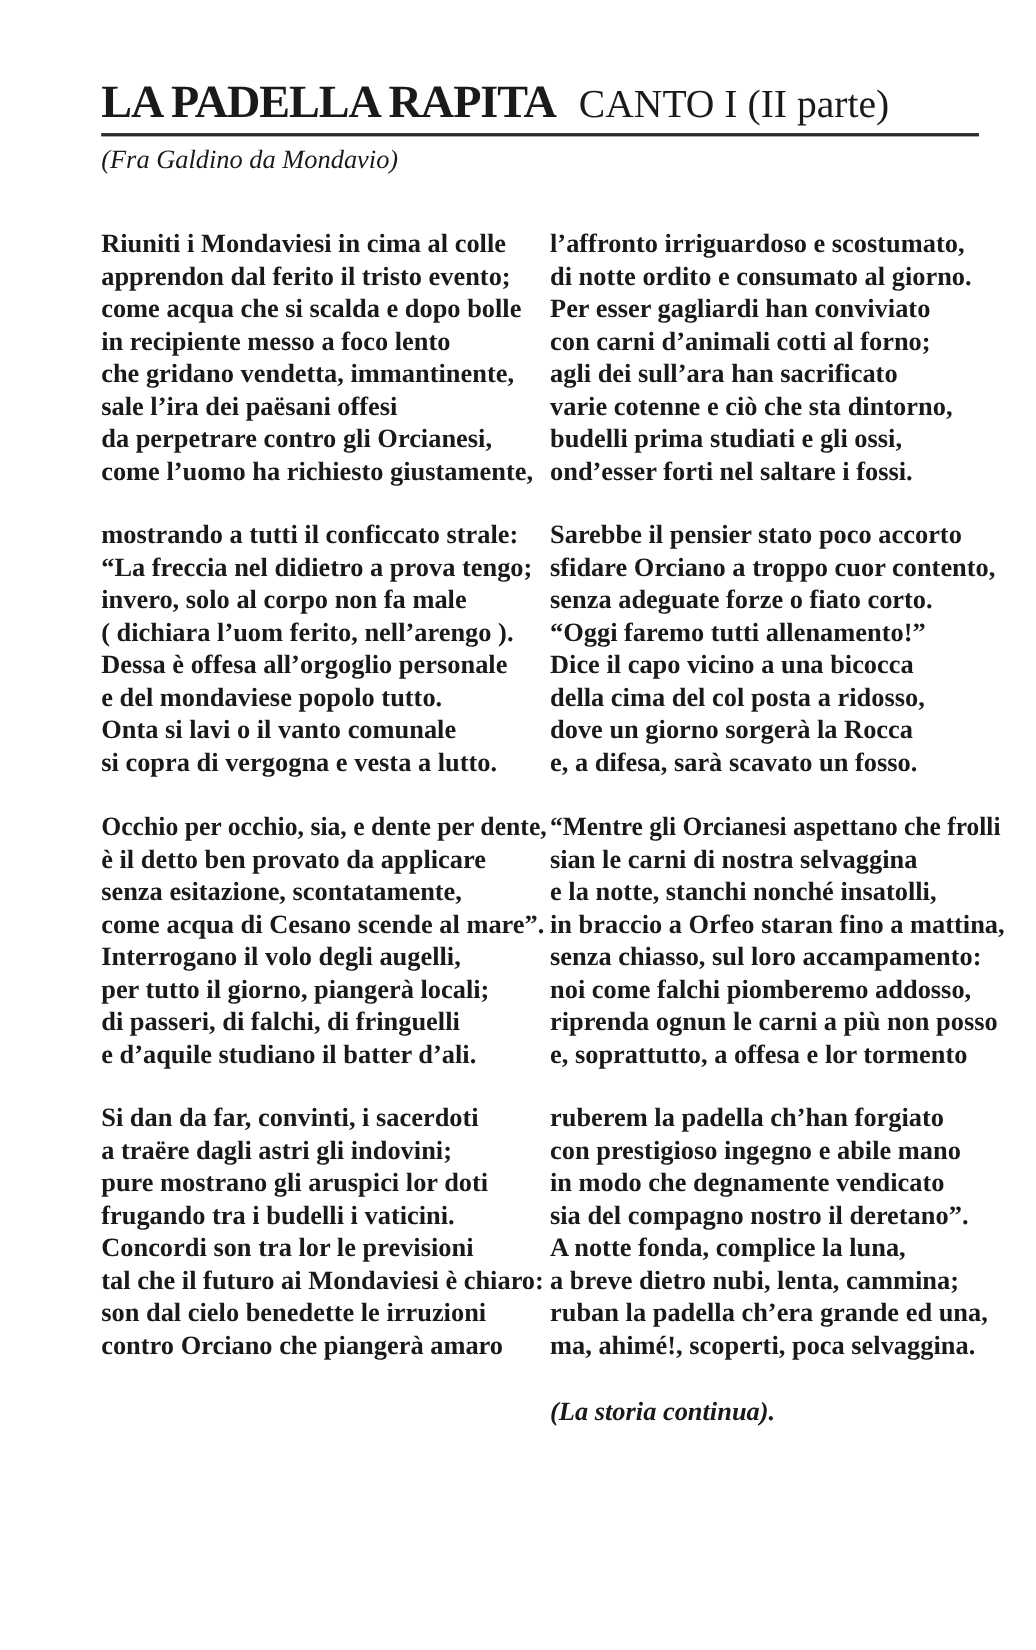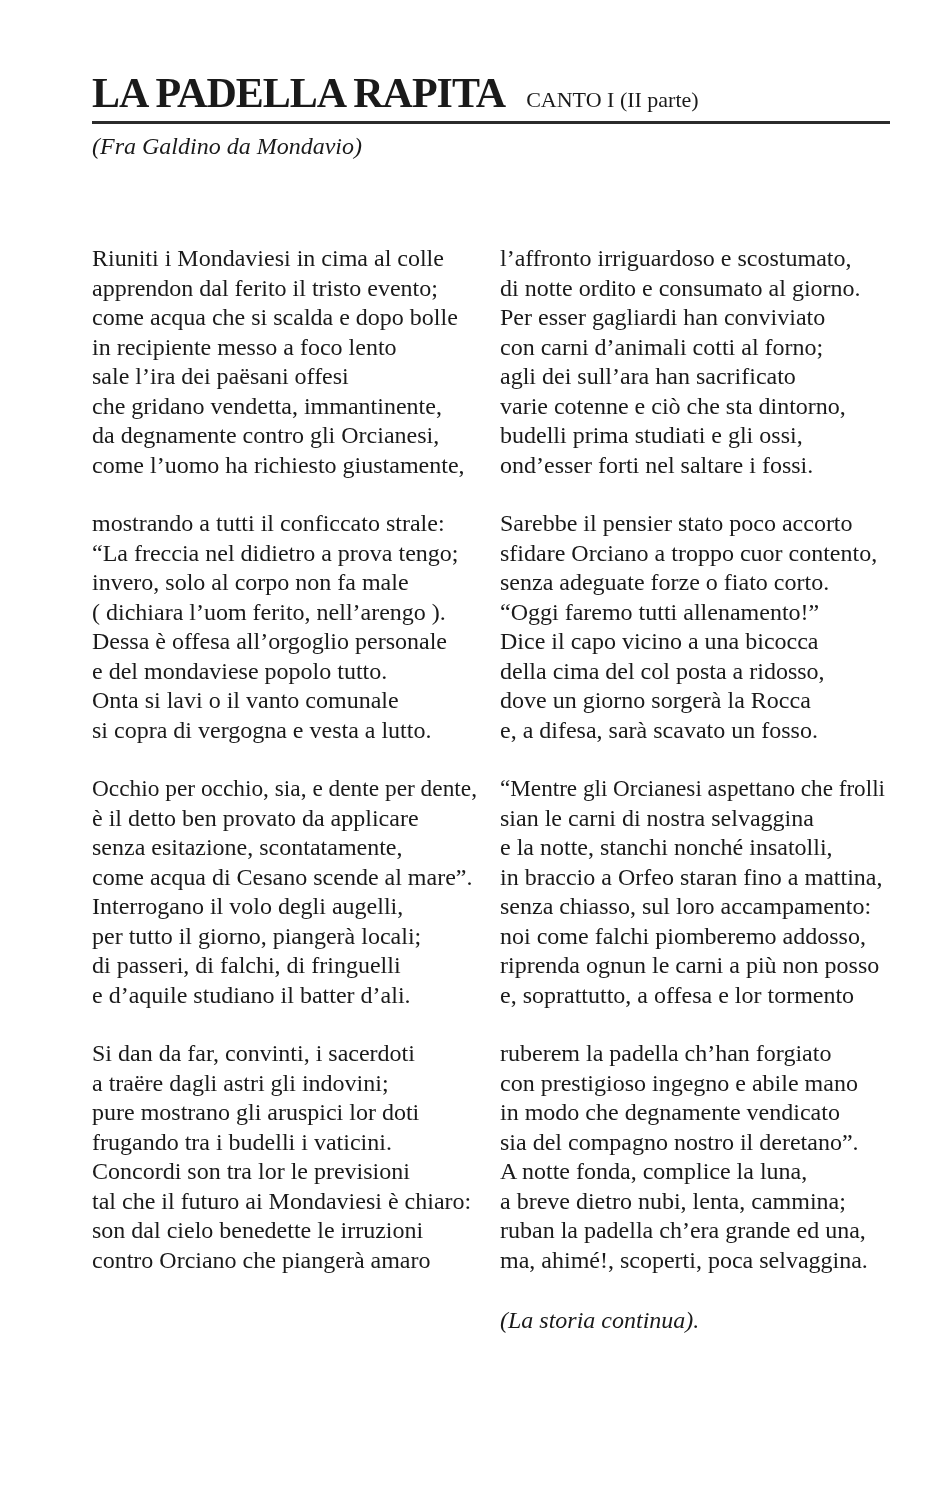--- a/index.html
+++ b/index.html
@@ -13,27 +13,28 @@
   .title-row{
     display:flex;align-items:baseline;gap:21px;
     width:798px;
     border-bottom:3px solid #2b2b2b;
     padding-bottom:7px;
   }
   .title{
     font-size:42px;font-weight:bold;letter-spacing:-1px;line-height:1;
     white-space:nowrap;
   }
-  .subtitle{font-size:22px;line-height:1;white-space:nowrap;}
+  .subtitle{font-size:36px;line-height:1;white-space:nowrap;}
   .byline{font-style:italic;font-size:24px;margin-top:9px;}
   .poem{
-    margin-top:84px;
+    margin-top:48px;
     display:grid;
     grid-template-columns:385px 385px;
     column-gap:23px;
+    font-weight:bold;
   }
   .poem-col{min-width:0;}
   .stanza{margin:0 0 29px 0;}
   .vline{
     white-space:nowrap;
     height:29.5px;line-height:29.5px;
     font-size:24px;
   }
   .vtext{display:inline-block;transform-origin:0 60%;}
   .footer-note{
@@ -54,23 +55,23 @@
 
   <div class="byline">(Fra Galdino da Mondavio)</div>
 
   <div class="poem">
     <div class="poem-col">
         <div class="stanza">
           <div class="vline"><span class="vtext">Riuniti i Mondaviesi in cima al colle</span></div>
           <div class="vline"><span class="vtext">apprendon dal ferito il tristo evento;</span></div>
           <div class="vline"><span class="vtext">come acqua che si scalda e dopo bolle</span></div>
           <div class="vline"><span class="vtext">in recipiente messo a foco lento</span></div>
+          <div class="vline"><span class="vtext">che gridano vendetta, immantinente,</span></div>
           <div class="vline"><span class="vtext">sale l’ira dei paësani offesi</span></div>
-          <div class="vline"><span class="vtext">che gridano vendetta, immantinente,</span></div>
-          <div class="vline"><span class="vtext">da degnamente contro gli Orcianesi,</span></div>
+          <div class="vline"><span class="vtext">da perpetrare contro gli Orcianesi,</span></div>
           <div class="vline"><span class="vtext">come l’uomo ha richiesto giustamente,</span></div>
         </div>
         <div class="stanza">
           <div class="vline"><span class="vtext">mostrando a tutti il conficcato strale:</span></div>
           <div class="vline"><span class="vtext">“La freccia nel didietro a prova tengo;</span></div>
           <div class="vline"><span class="vtext">invero, solo al corpo non fa male</span></div>
           <div class="vline"><span class="vtext">( dichiara l’uom ferito, nell’arengo ).</span></div>
           <div class="vline"><span class="vtext">Dessa è offesa all’orgoglio personale</span></div>
           <div class="vline"><span class="vtext">e del mondaviese popolo tutto.</span></div>
           <div class="vline"><span class="vtext">Onta si lavi o il vanto comunale</span></div>

